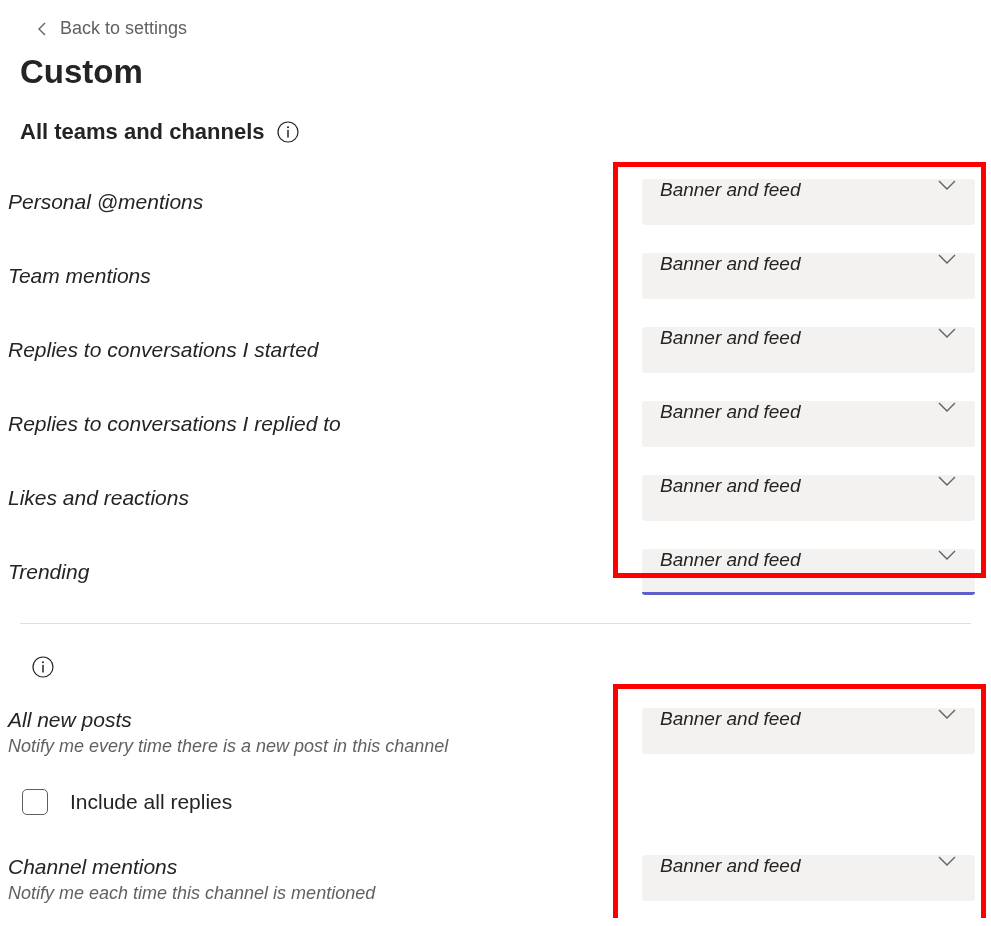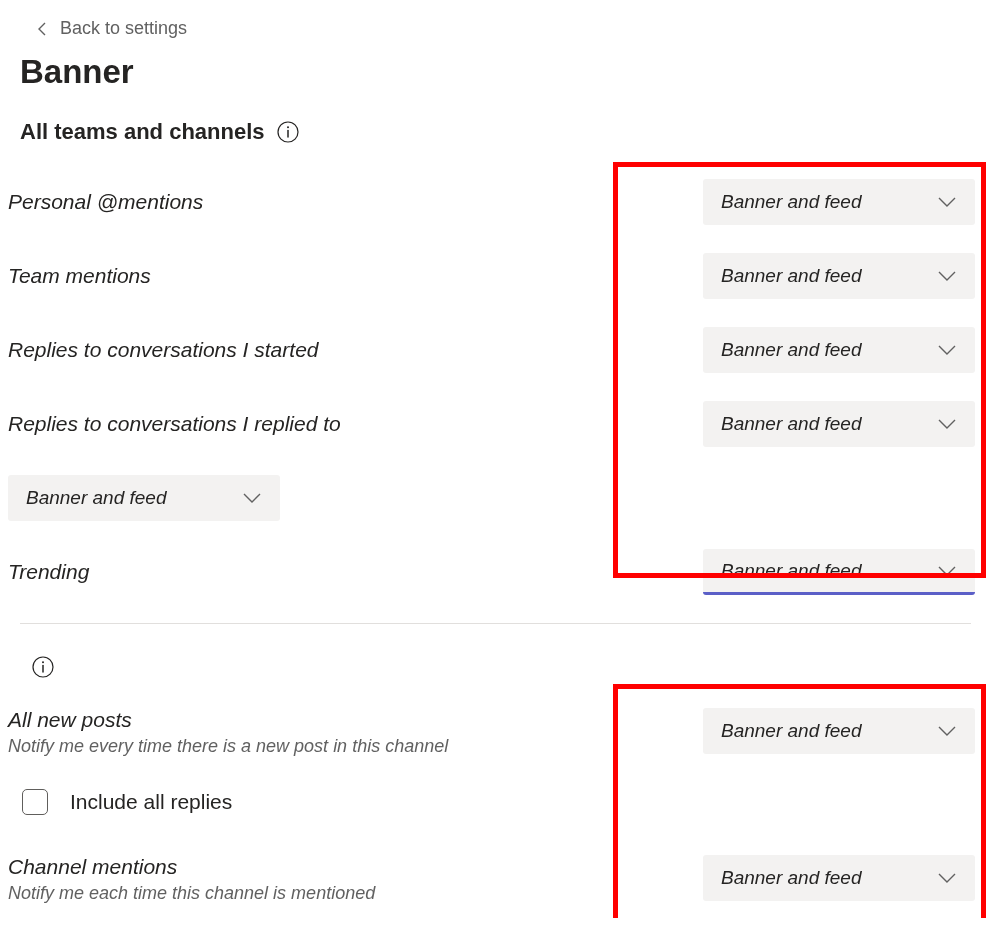--- a/index.html
+++ b/index.html
@@ -67,26 +67,25 @@
       font-size: 21px;
       font-weight: 400;
       color: #252423;
     }
     .row-sublabel {
       font-size: 18px;
       color: #616161;
       margin-top: 4px;
     }
     .dropdown {
-      width: 272px;
+      width: 333px;
       height: 46px;
       background: #f3f2f1;
       border-radius: 3px;
       display: flex;
-      align-items: center;
       justify-content: space-between;
       padding: 0 18px;
       cursor: pointer;
       font-size: 19px;
       color: #252423;
       gap: 12px;
     }
     .dropdown.focused {
       border-bottom: 3px solid #5b5fc7;
     }
@@ -143,21 +142,21 @@
 
 <div class="container">
 
   <div class="back-link">
     <svg class="chevron-left" viewBox="0 0 14 14" fill="none" stroke="#616161" stroke-width="1.4">
       <polyline points="9,1 3,7 9,13"></polyline>
     </svg>
     <span>Back to settings</span>
   </div>
 
-  <h1 class="page-title">Banner</h1>
+  <h1 class="page-title">Custom</h1>
 
   <div class="section-header">
     <span>All teams and channels</span>
     <span class="info-circle">
       <svg viewBox="0 0 22 22" width="22" height="22" fill="none" stroke="#252423" stroke-width="1.2">
         <circle cx="11" cy="11" r="10"></circle>
         <line x1="11" y1="6.2" x2="11" y2="6.2" stroke-width="2" stroke-linecap="round"></line>
         <line x1="11" y1="9.5" x2="11" y2="16" stroke-width="1.5" stroke-linecap="round"></line>
       </svg>
     </span>
@@ -199,20 +198,21 @@
     <div class="row-left"><span class="row-label">Replies to conversations I replied to</span></div>
     <div class="dropdown">
       <span>Banner and feed</span>
       <svg class="chevron-down" viewBox="0 0 20 12" fill="none" stroke="#616161" stroke-width="1.4">
           <polyline points="2,2 10,10 18,2"></polyline>
         </svg>
     </div>
   </div>
 
   <div class="settings-row">
+    <div class="row-left"><span class="row-label">Likes and reactions</span></div>
     <div class="dropdown">
       <span>Banner and feed</span>
       <svg class="chevron-down" viewBox="0 0 20 12" fill="none" stroke="#616161" stroke-width="1.4">
           <polyline points="2,2 10,10 18,2"></polyline>
         </svg>
     </div>
   </div>
 
   <div class="settings-row">
     <div class="row-left"><span class="row-label">Trending</span></div>

